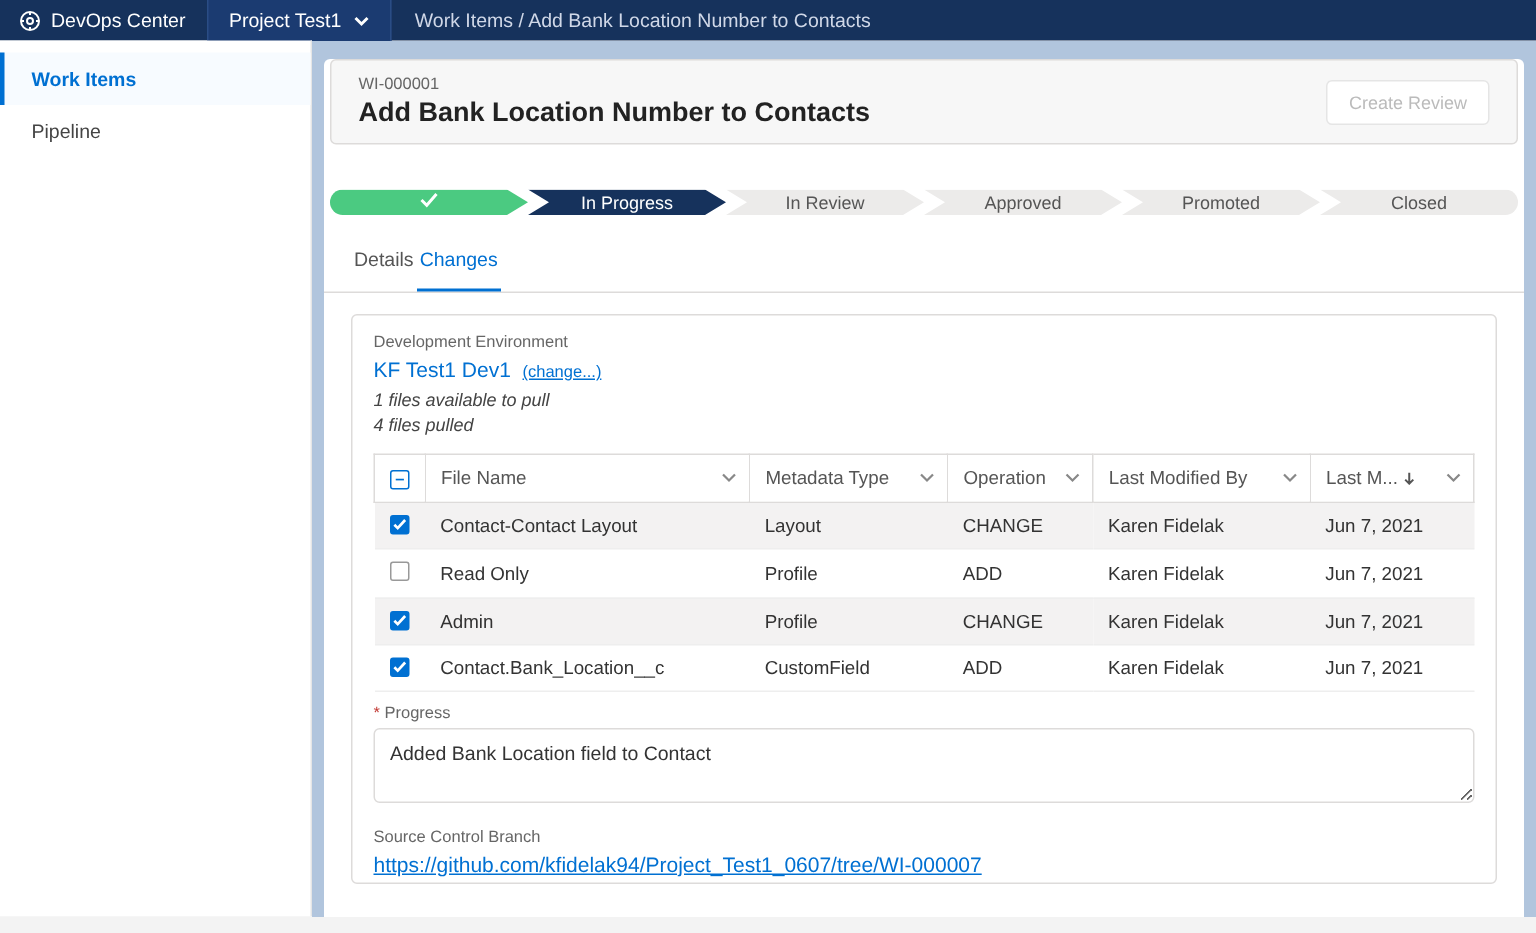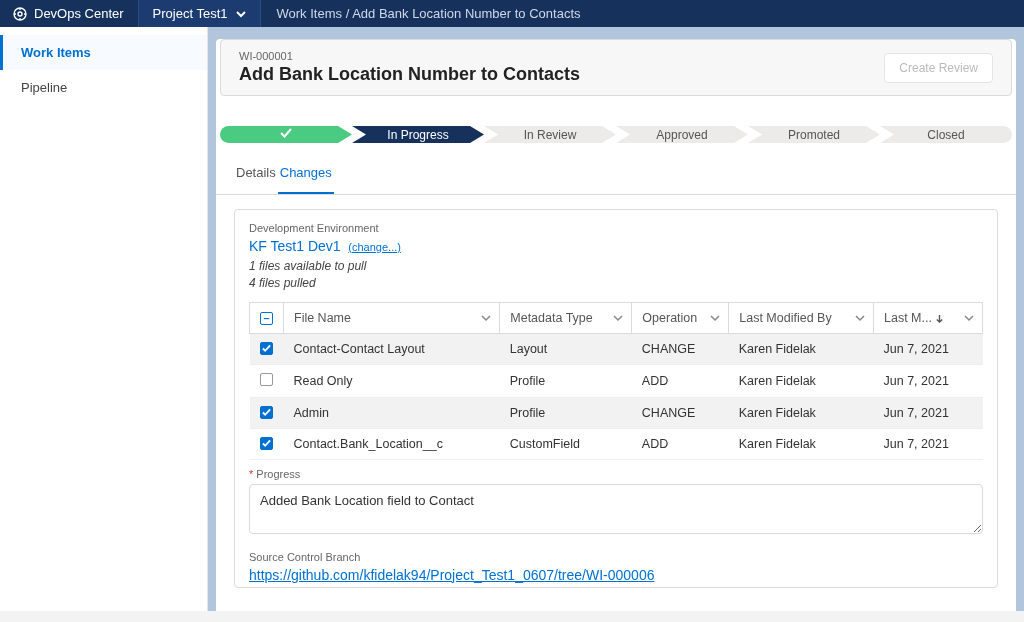--- a/index.html
+++ b/index.html
@@ -241,21 +241,21 @@
             </tbody>
         </table>
 
         <div class="comment-block">
           <div class="label-sm"><span class="req-mark">* </span><span>Progress</span></div>
           <textarea class="comment-ta" style="">Added Bank Location field to Contact</textarea>
         </div>
 
         <div class="branch-block">
           <div class="label-sm">Source Control Branch</div>
-          <a href="#" class="branch-link">https://github.com/kfidelak94/Project_Test1_0607/tree/WI-000006</a>
+          <a href="#" class="branch-link">https://github.com/kfidelak94/Project_Test1_0607/tree/WI-000007</a>
         </div>
       </div>
 
       <div class="actions-row">
         
         
       </div>
     </div>
   </div>
 </div>

